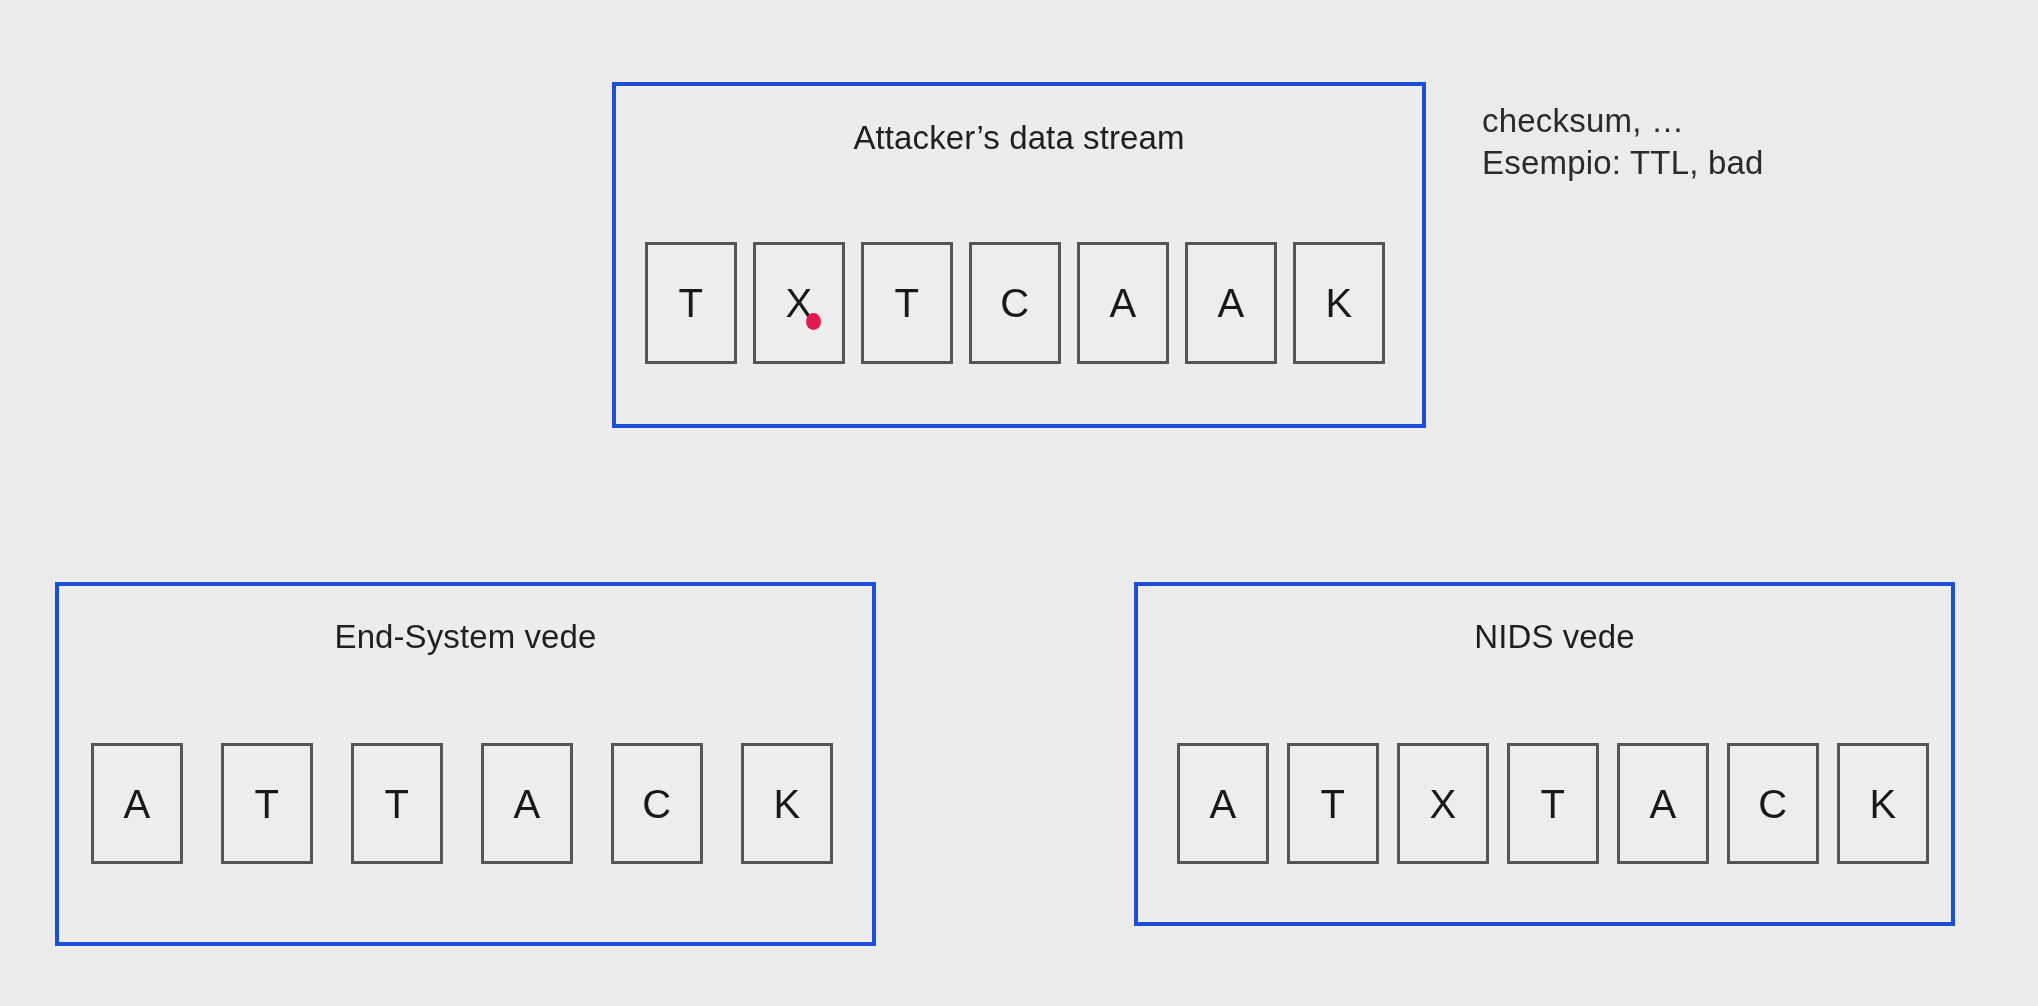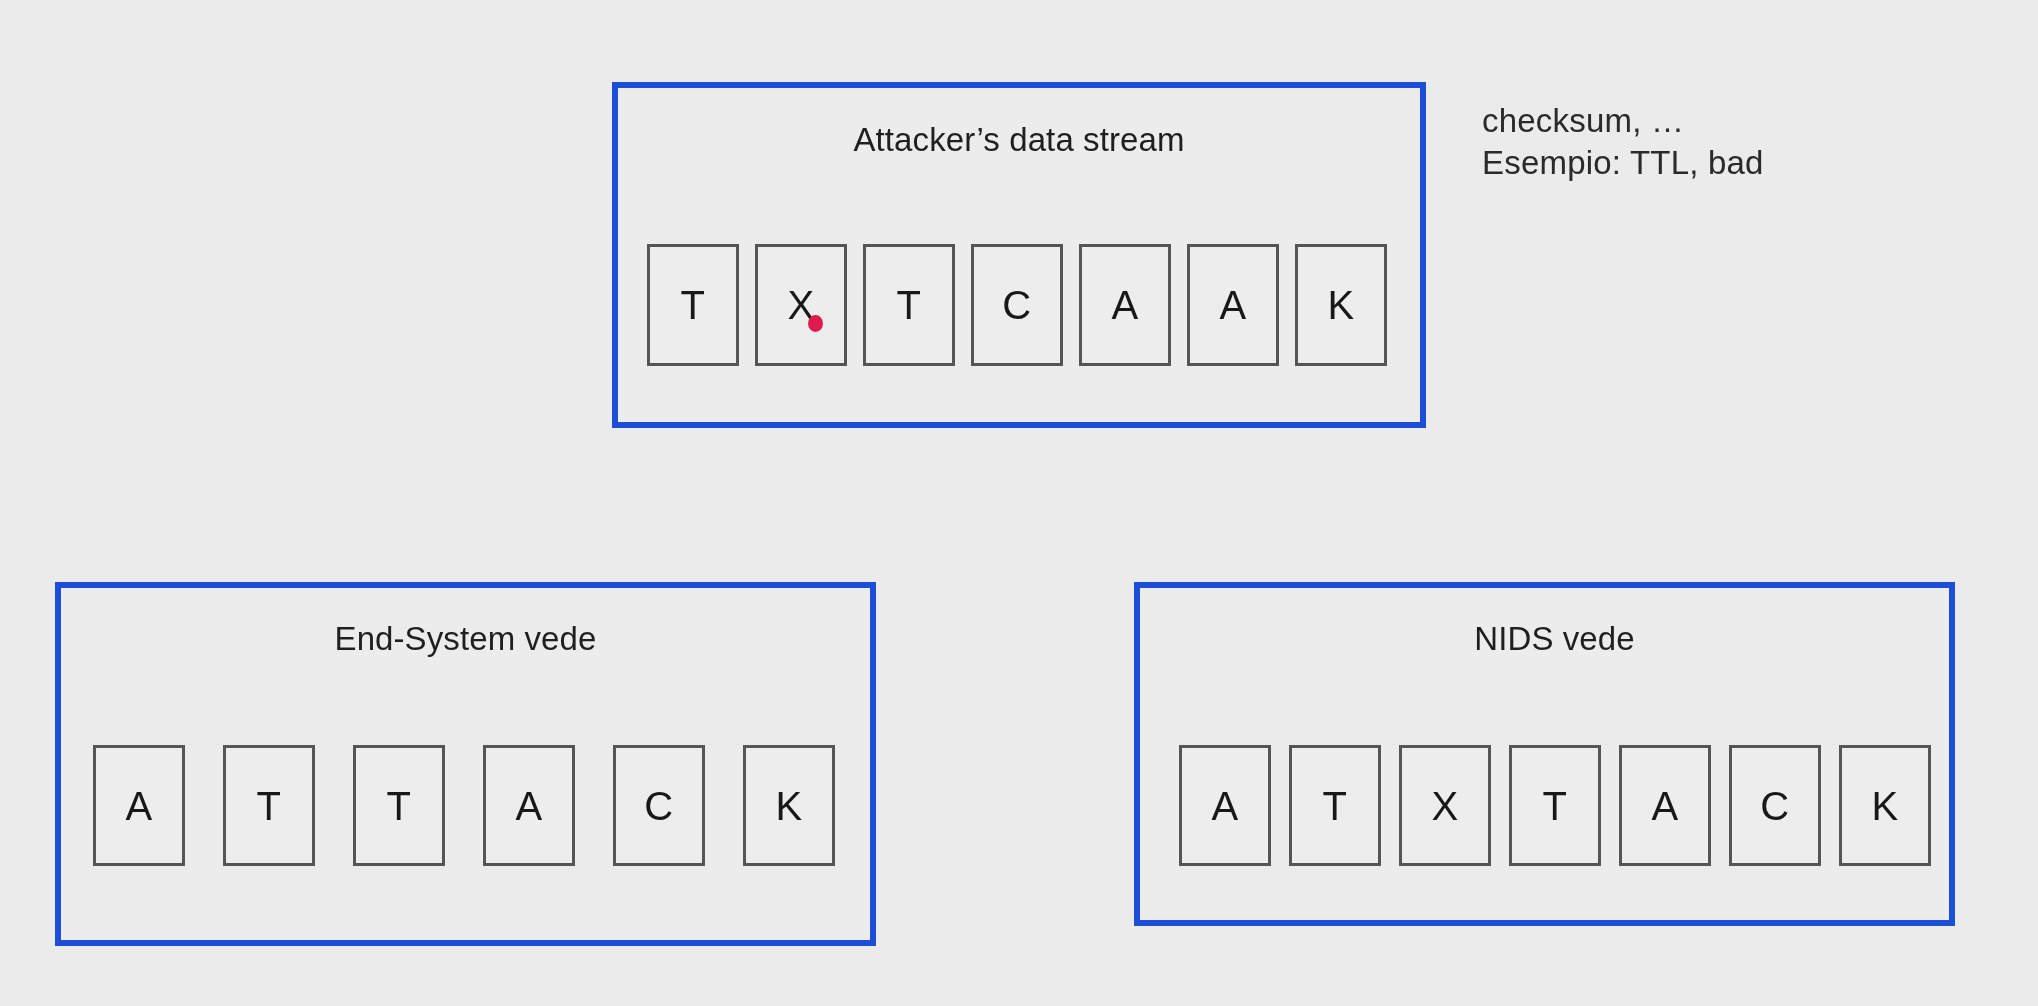--- a/index.html
+++ b/index.html
@@ -20,21 +20,21 @@
   .canvas {
     position: absolute;
     inset: 0;
     background: #ebebeb;
   }
 
   
   .group {
     position: absolute;
     box-sizing: border-box;
-    border: 6px solid #1d4ed8;
+    border: 4px solid #1d4ed8;
     background: #ececec;
   }
 
   .group-title {
     position: absolute;
     left: 0;
     right: 0;
     text-align: center;
     font-size: 33px;
     font-weight: 400;

